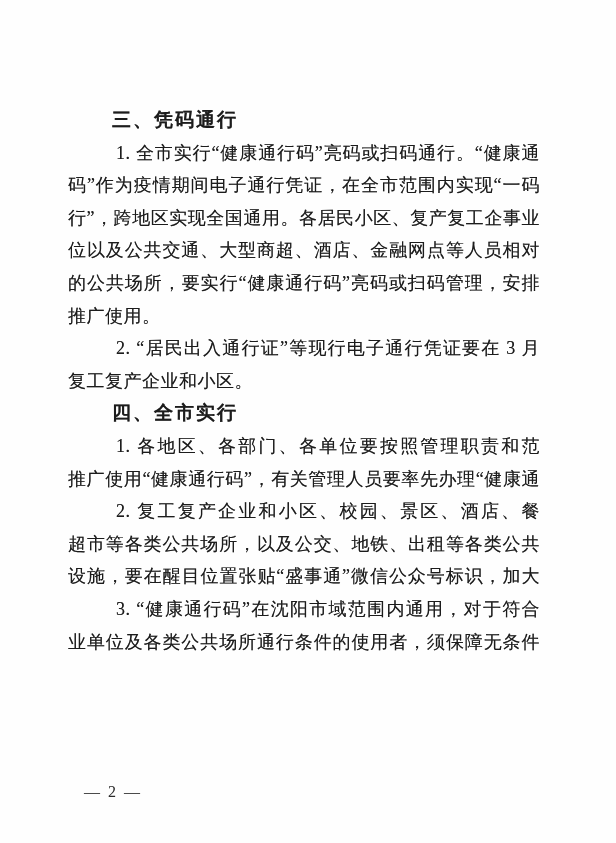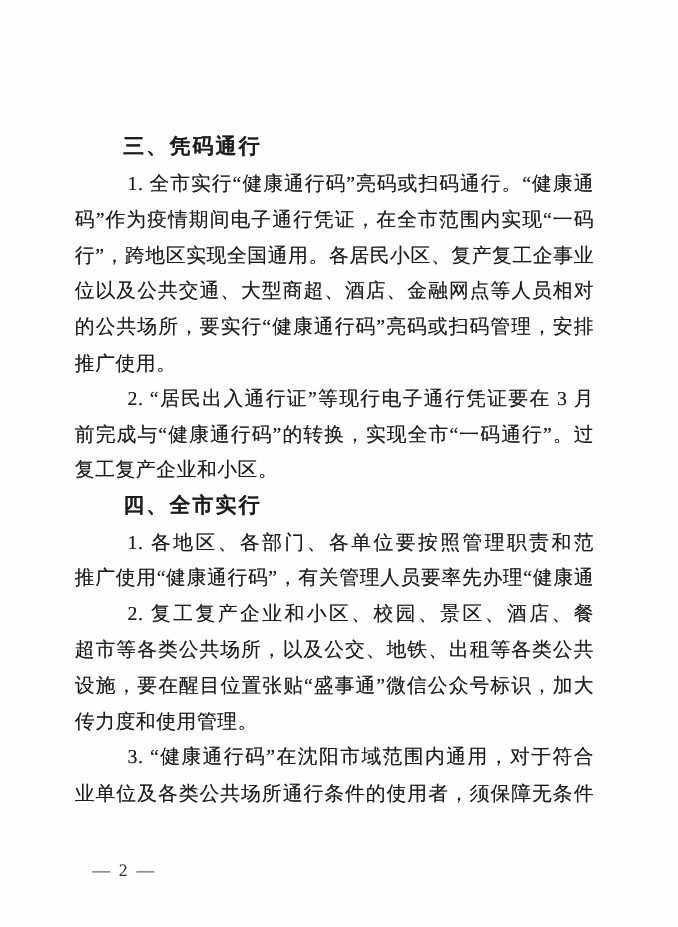--- a/index.html
+++ b/index.html
@@ -12,21 +12,21 @@
     width: 616px;
     height: 843px;
     background: #fefefe;
     overflow: hidden;
     color: #1c1c1c;
     font-family: "Liberation Serif", "DejaVu Serif", serif;
   }
   .doc {
     position: absolute;
     left: 68px;
-    top: 118px;
+    top: 104px;
     width: 472px;
   }
   .line {
     height: 32.6px;
     line-height: 32.6px;
     font-size: 18px;
     letter-spacing: 0.5px;
     white-space: normal;
     overflow: hidden;
     text-shadow: 0 0 0.5px rgba(20,20,20,0.55);
@@ -66,32 +66,30 @@
     <div class="line heading">三、凭码通行</div>
 
     <div class="line just indent">1. 全市实行“健康通行码”亮码或扫码通行。“健康通行</div>
     <div class="line just">码”作为疫情期间电子通行凭证，在全市范围内实现“一码通</div>
     <div class="line just">行”，跨地区实现全国通用。各居民小区、复产复工企事业单</div>
     <div class="line just">位以及公共交通、大型商超、酒店、金融网点等人员相对密集</div>
     <div class="line just">的公共场所，要实行“健康通行码”亮码或扫码管理，安排专</div>
     <div class="line">推广使用。</div>
 
     <div class="line just indent">2. “居民出入通行证”等现行电子通行凭证要在 3 月 31 日</div>
-    <div class="line just">前完成与“健康通行码”的转换，实现全市“一码通行”。过</div>
     <div class="line">复工复产企业和小区。</div>
 
     <div class="line heading">四、全市实行</div>
 
     <div class="line just indent">1. 各地区、各部门、各单位要按照管理职责和范围，全面</div>
     <div class="line just">推广使用“健康通行码”，有关管理人员要率先办理“健康通</div>
 
     <div class="line just indent">2. 复工复产企业和小区、校园、景区、酒店、餐厅、商场、</div>
     <div class="line just">超市等各类公共场所，以及公交、地铁、出租等各类公共交通</div>
     <div class="line just">设施，要在醒目位置张贴“盛事通”微信公众号标识，加大宣</div>
-    <div class="line">传力度和使用管理。</div>
 
     <div class="line just indent">3. “健康通行码”在沈阳市域范围内通用，对于符合企事</div>
     <div class="line just">业单位及各类公共场所通行条件的使用者，须保障无条件通行，</div>
 
   </div>
 
   <div class="page-number">— 2 —</div>
 </div>
 
 </body></html>

